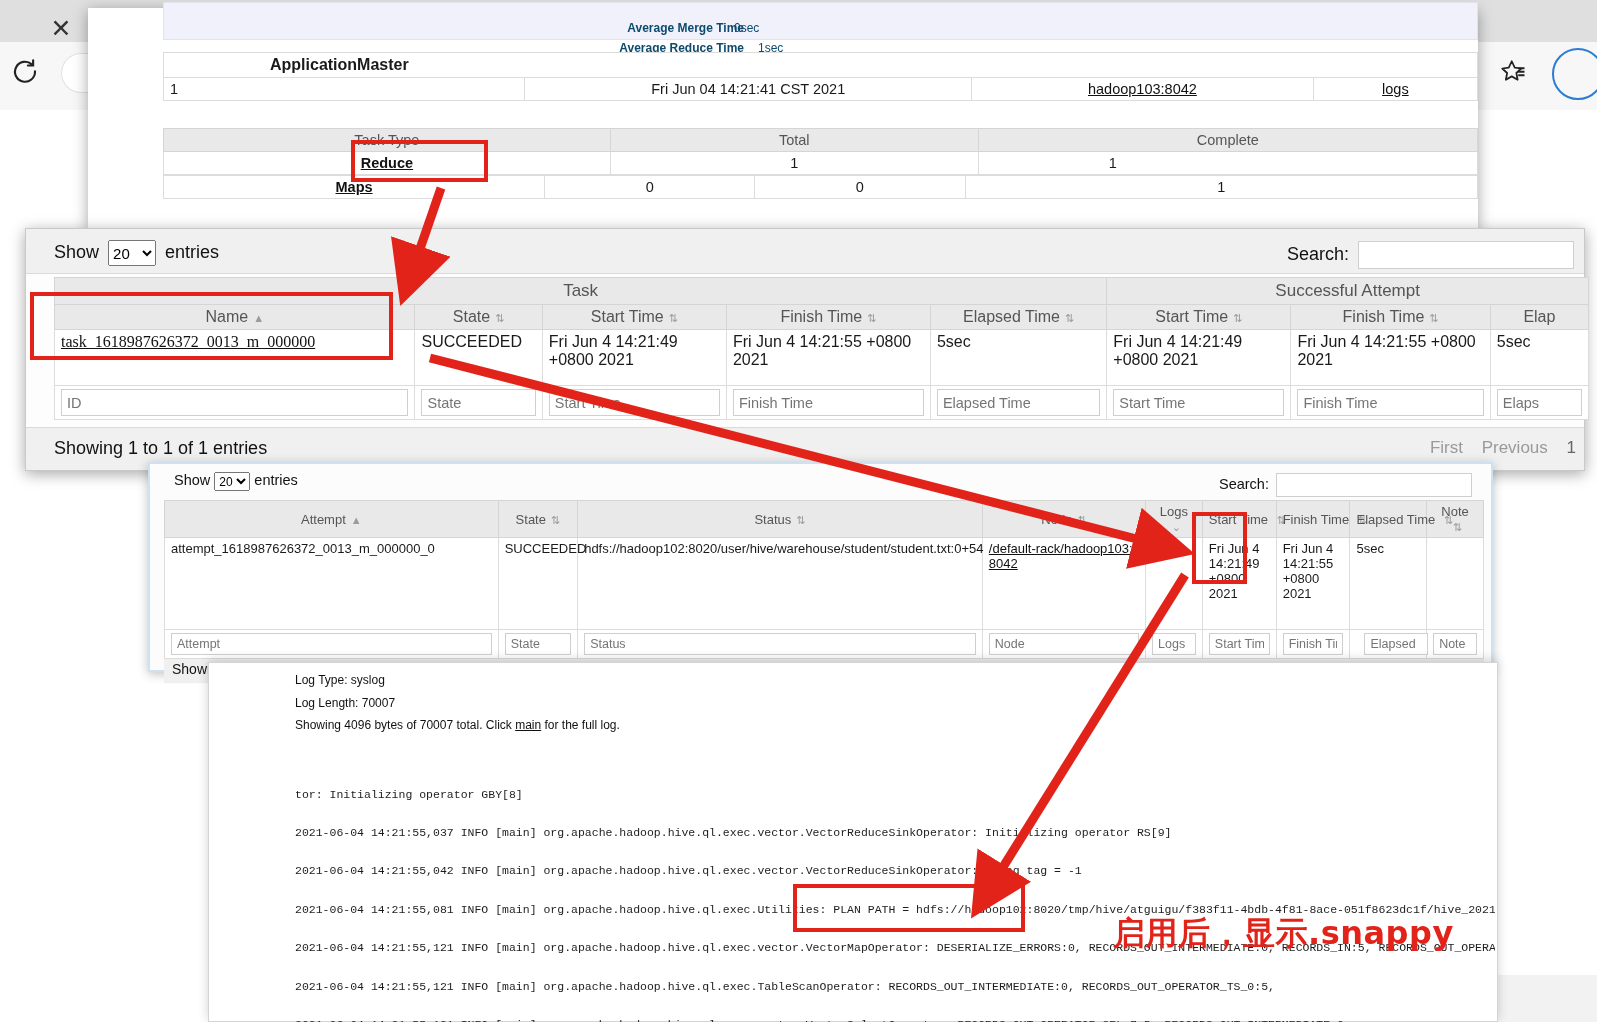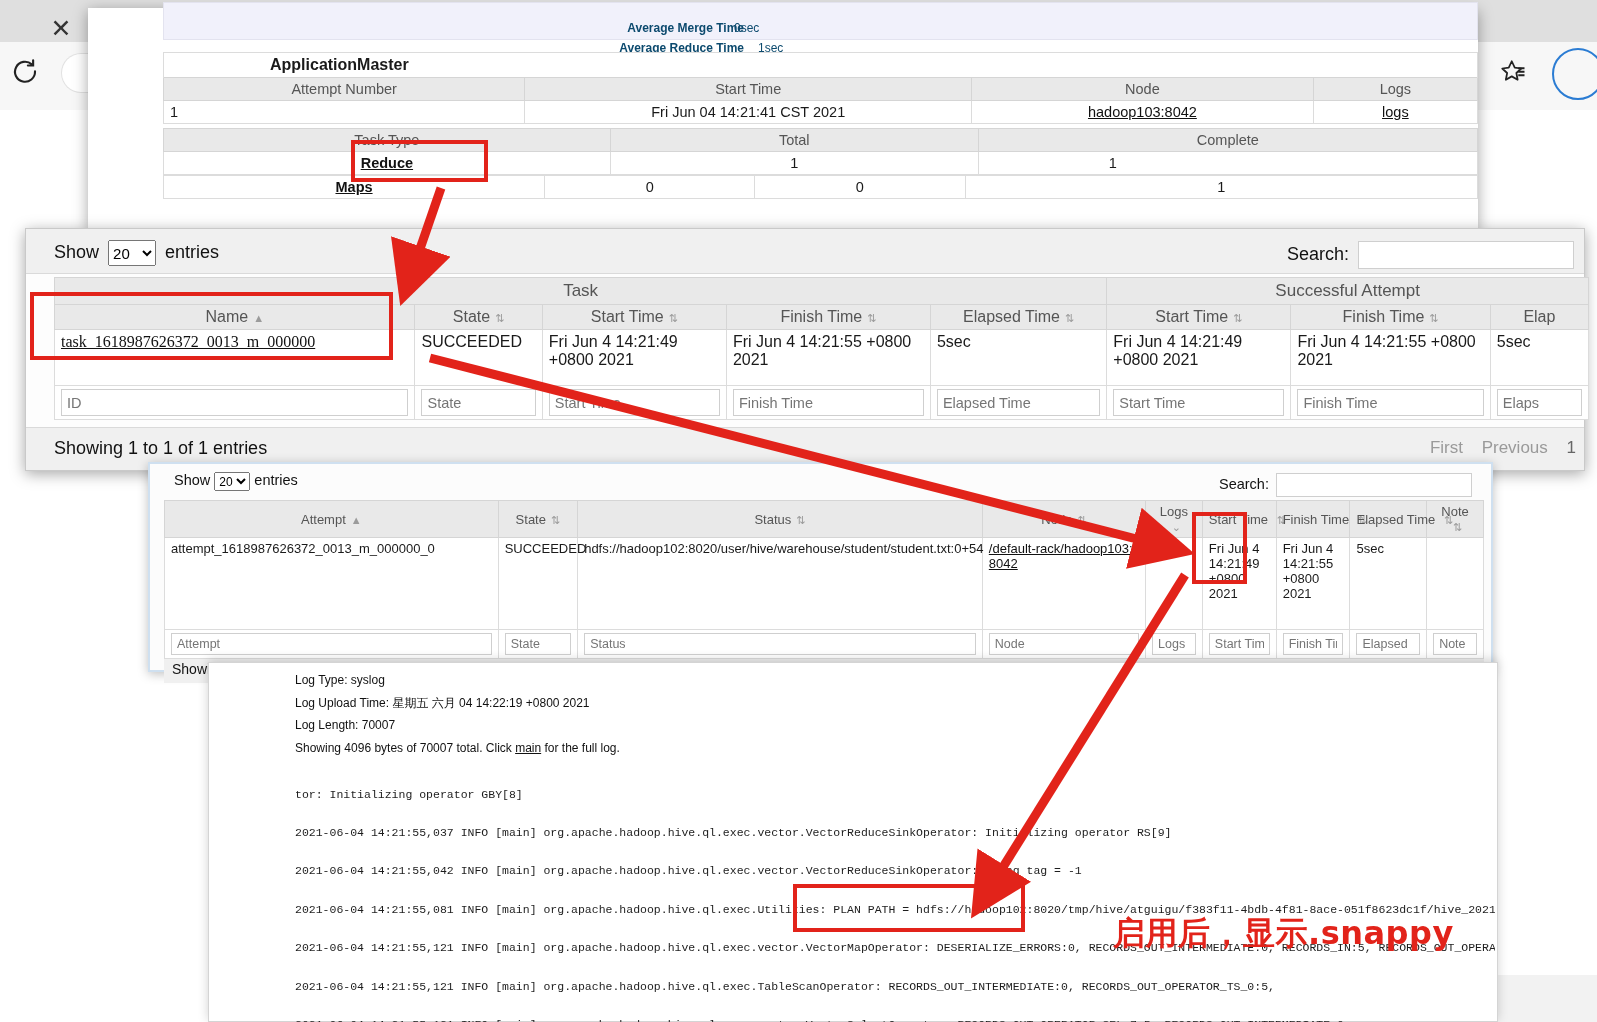--- a/index.html
+++ b/index.html
@@ -130,26 +130,20 @@
           <col style="width:26%">
           <col style="width:12.5%">
         </colgroup>
       <tbody>
           <tr>
             <td colspan="4" style="background:#fff;border-bottom:none;">
         <span class="bold" style="font-size:16px;padding-left:100px;">ApplicationMaster</span>
       </td>
           </tr>
       <tr>
-        <th>Attempt Number</th>
-        <th>Start Time</th>
-        <th>Node</th>
-        <th>Logs</th>
-      </tr>
-      <tr>
         <td>1</td>
         <td class="ctr">Fri Jun 04 14:21:41 CST 2021</td>
         <td class="ctr"><a class="lnk" href="#">hadoop103:8042</a></td>
         <td class="ctr"><a class="lnk" href="#">logs</a></td>
       </tr>
     </tbody>
       </table>
   </div>
 
   <div id="tasktype-table-wrap">
@@ -318,21 +312,21 @@
         <td></td>
       </tr>
       <tr class="filt">
         <td><input style="height: 22px; font-size: 12.5px;" placeholder="Attempt"></td>
         <td><input style="height: 22px; font-size: 12.5px;" placeholder="State"></td>
         <td><input style="height: 22px; font-size: 12.5px;" placeholder="Status"></td>
         <td><input style="height: 22px; font-size: 12.5px;" placeholder="Node"></td>
         <td><input style="height: 22px; font-size: 12.5px;" placeholder="Logs"></td>
         <td><input style="height: 22px; font-size: 12.5px;" placeholder="Start Time"></td>
         <td><input style="height: 22px; font-size: 12.5px;" placeholder="Finish Tin"></td>
-        <td><input style="height: 22px; font-size: 12.5px;" placeholder="Elapsed"></td>
+        <td><input style="height: 22px; font-size: 12.5px; margin-left: 8px;" placeholder="Elapsed"></td>
         <td><input style="height: 22px; font-size: 12.5px;" placeholder="Note"></td>
       </tr>
     </tbody>
       </table>
 
     <div style="position:relative;height:24px;background:#f0f0f0;margin-top:0;">
       <div style="position:absolute;left:8px;top:2px;font-size:14px;color:#111;">Showing 1 to 1 of 1 entries</div>
       <div style="position:absolute;right:8px;top:2px;font-size:13.5px;color:#9a9a9a;white-space:nowrap;">
         <span style="margin-left:12px;">First</span>
         <span style="margin-left:12px;">Previous</span>
@@ -340,21 +334,20 @@
         <span style="margin-left:12px;">Next</span>
         <span style="margin-left:12px;">Last</span>
       </div>
     </div>
   </div>
 </div>
 
 <div class="win" id="log-window">
   <div id="log-head">
     <div>Log Type: syslog</div>
-    <div>Log Upload Time: 星期五 六月 04 14:22:19 +0800 2021</div>
     <div>Log Length: 70007</div>
     <div>
       <span>Showing 4096 bytes of 70007 total. Click </span><a class="hlink" href="#">main</a><span> for the full log.</span>
     </div>
   </div>
 
   <div id="log-body">
     <div>tor: Initializing operator GBY[8]</div>
     <div>2021-06-04 14:21:55,037 INFO [main] org.apache.hadoop.hive.ql.exec.vector.VectorReduceSinkOperator: Initializing operator RS[9]</div>
     <div>2021-06-04 14:21:55,042 INFO [main] org.apache.hadoop.hive.ql.exec.vector.VectorReduceSinkOperator: Using tag = -1</div>

